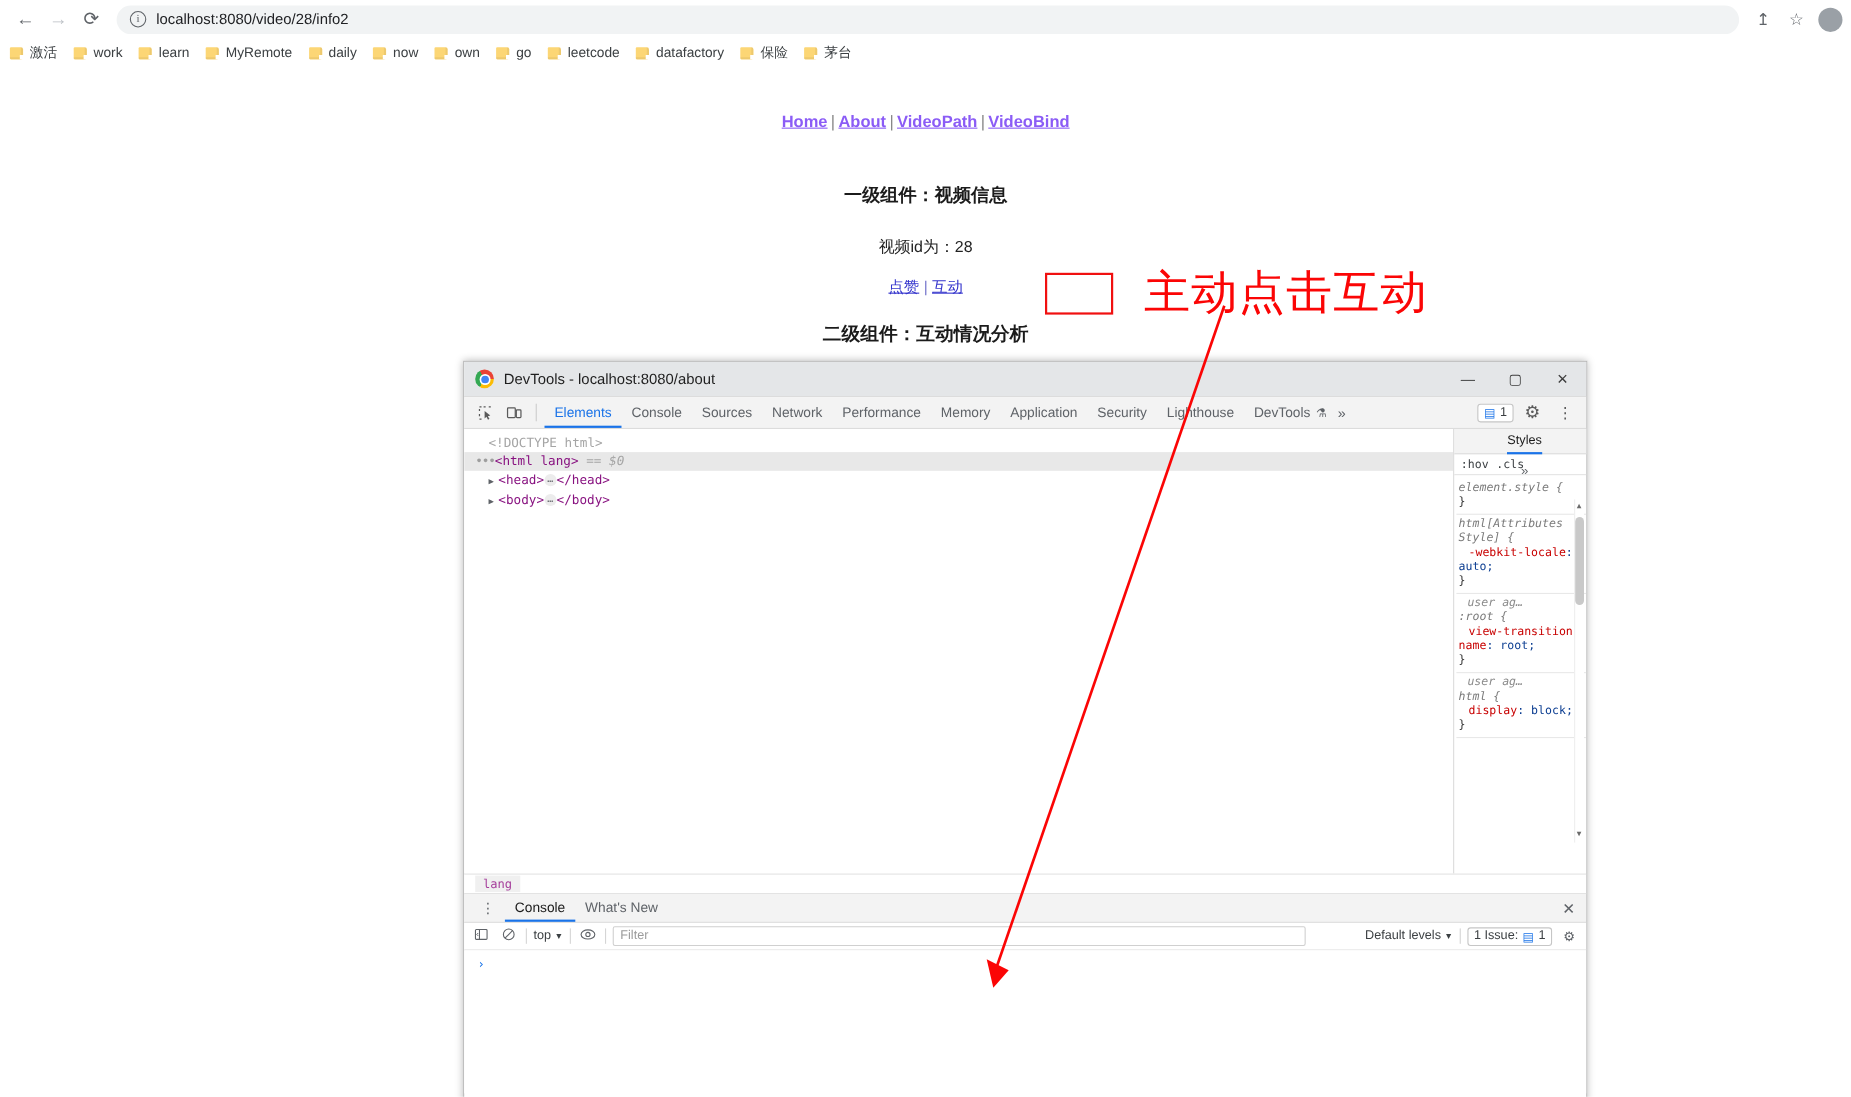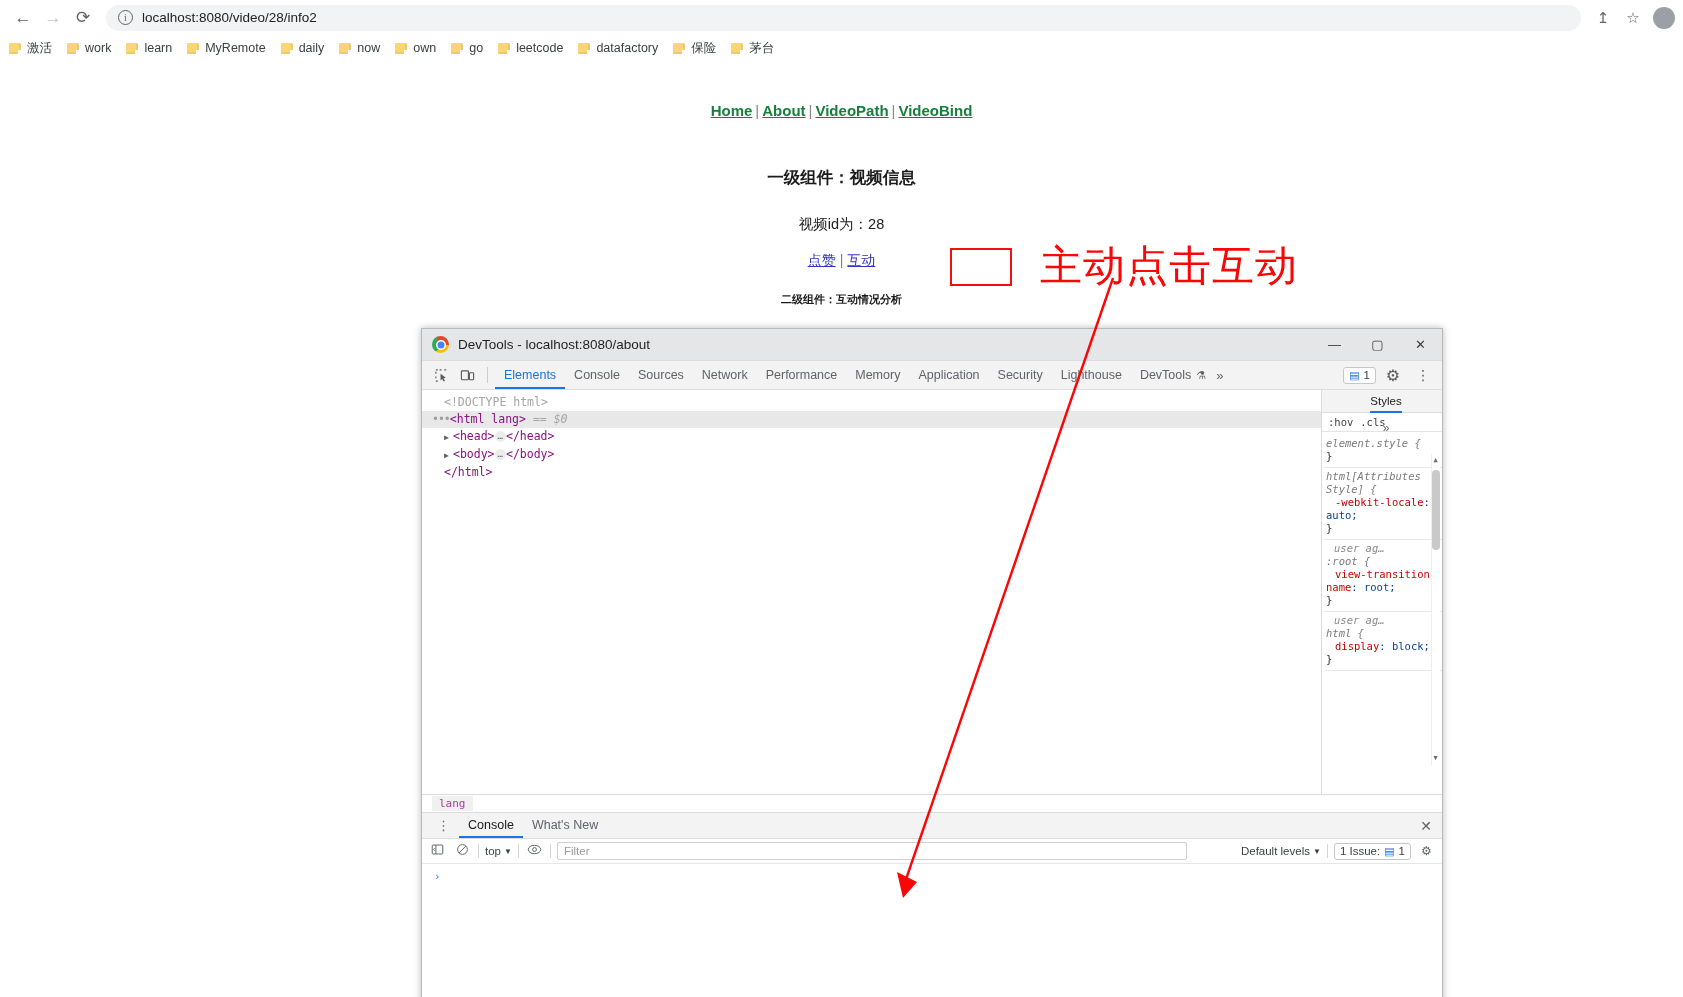--- a/index.html
+++ b/index.html
@@ -62,34 +62,34 @@
   .folder-ico::after{
     content:""; position:absolute; right:-1px; bottom:0; width:4px; height:4px;
     background:#fff;
   }
 
   
   .page { position:absolute; left:0; top:62px; width:1683px; height:935px; background:#fff; }
   .nav-links {
     text-align:center; margin-top:40px; font-size:15px; font-weight:bold; color:#333;
   }
-  .nav-links a { color:#15803d; text-decoration:underline; }
+  .nav-links a { color:#8b5cf6; text-decoration:underline; }
   .nav-links .sep { color:#888; font-weight:normal; padding:0 3px; }
 
   .h-comp {
     text-align:center; margin-top:48px; font-size:16.5px; font-weight:bold; color:#1b1b1b;
   }
   .vid-id { text-align:center; margin-top:26px; font-size:14.5px; color:#222; }
   .action-row {
     text-align:center; margin-top:18px; font-size:14px;
   }
   .action-row a { color:#3333cc; text-decoration:underline;font-family:Liberation Serif, serif; }
   .action-row .sep { color:#7777cc; padding:0 4px; }
   .h-comp2 {
-    text-align:center; margin-top:22px; font-size:11px; font-weight:bold; color:#1b1b1b;
+    text-align:center; margin-top:22px; font-size:17px; font-weight:bold; color:#1b1b1b;
   }
 
   
   .redbox-huodong {
     position:absolute; left:950px; top:248px; width:62px; height:38px;
     border:2px solid #f01010;
   }
   .redbox-console {
     position:absolute; left:458px; top:898px; width:208px; height:45px;
     border:2px solid #f01010;
@@ -379,23 +379,20 @@
         </div>
         <div class="dom-line sel">
           <span class="dots3">•••</span><span class="tk-tag">&lt;html lang&gt;</span>
           <span class="tk-doctype">== </span><span class="tk-dollar">$0</span>
         </div>
         <div class="dom-line" style="padding-left:22px">
           <span class="tri">▶</span><span class="tk-tag">&lt;head&gt;</span><span class="ellip">…</span><span class="tk-tag">&lt;/head&gt;</span>
         </div>
         <div class="dom-line" style="padding-left:22px">
           <span class="tri">▶</span><span class="tk-tag">&lt;body&gt;</span><span class="ellip">…</span><span class="tk-tag">&lt;/body&gt;</span>
-        </div>
-        <div class="dom-line">
-          <span style="padding-left:12px" class="tk-tag">&lt;/html&gt;</span>
         </div>
       </div>
 
       <div class="styles-pane">
         <div class="styles-head">
           <span class="st-tab">Styles</span>
           <span class="st-more">»</span>
         </div>
         <div class="styles-toolbar">
           <span>:hov</span>

